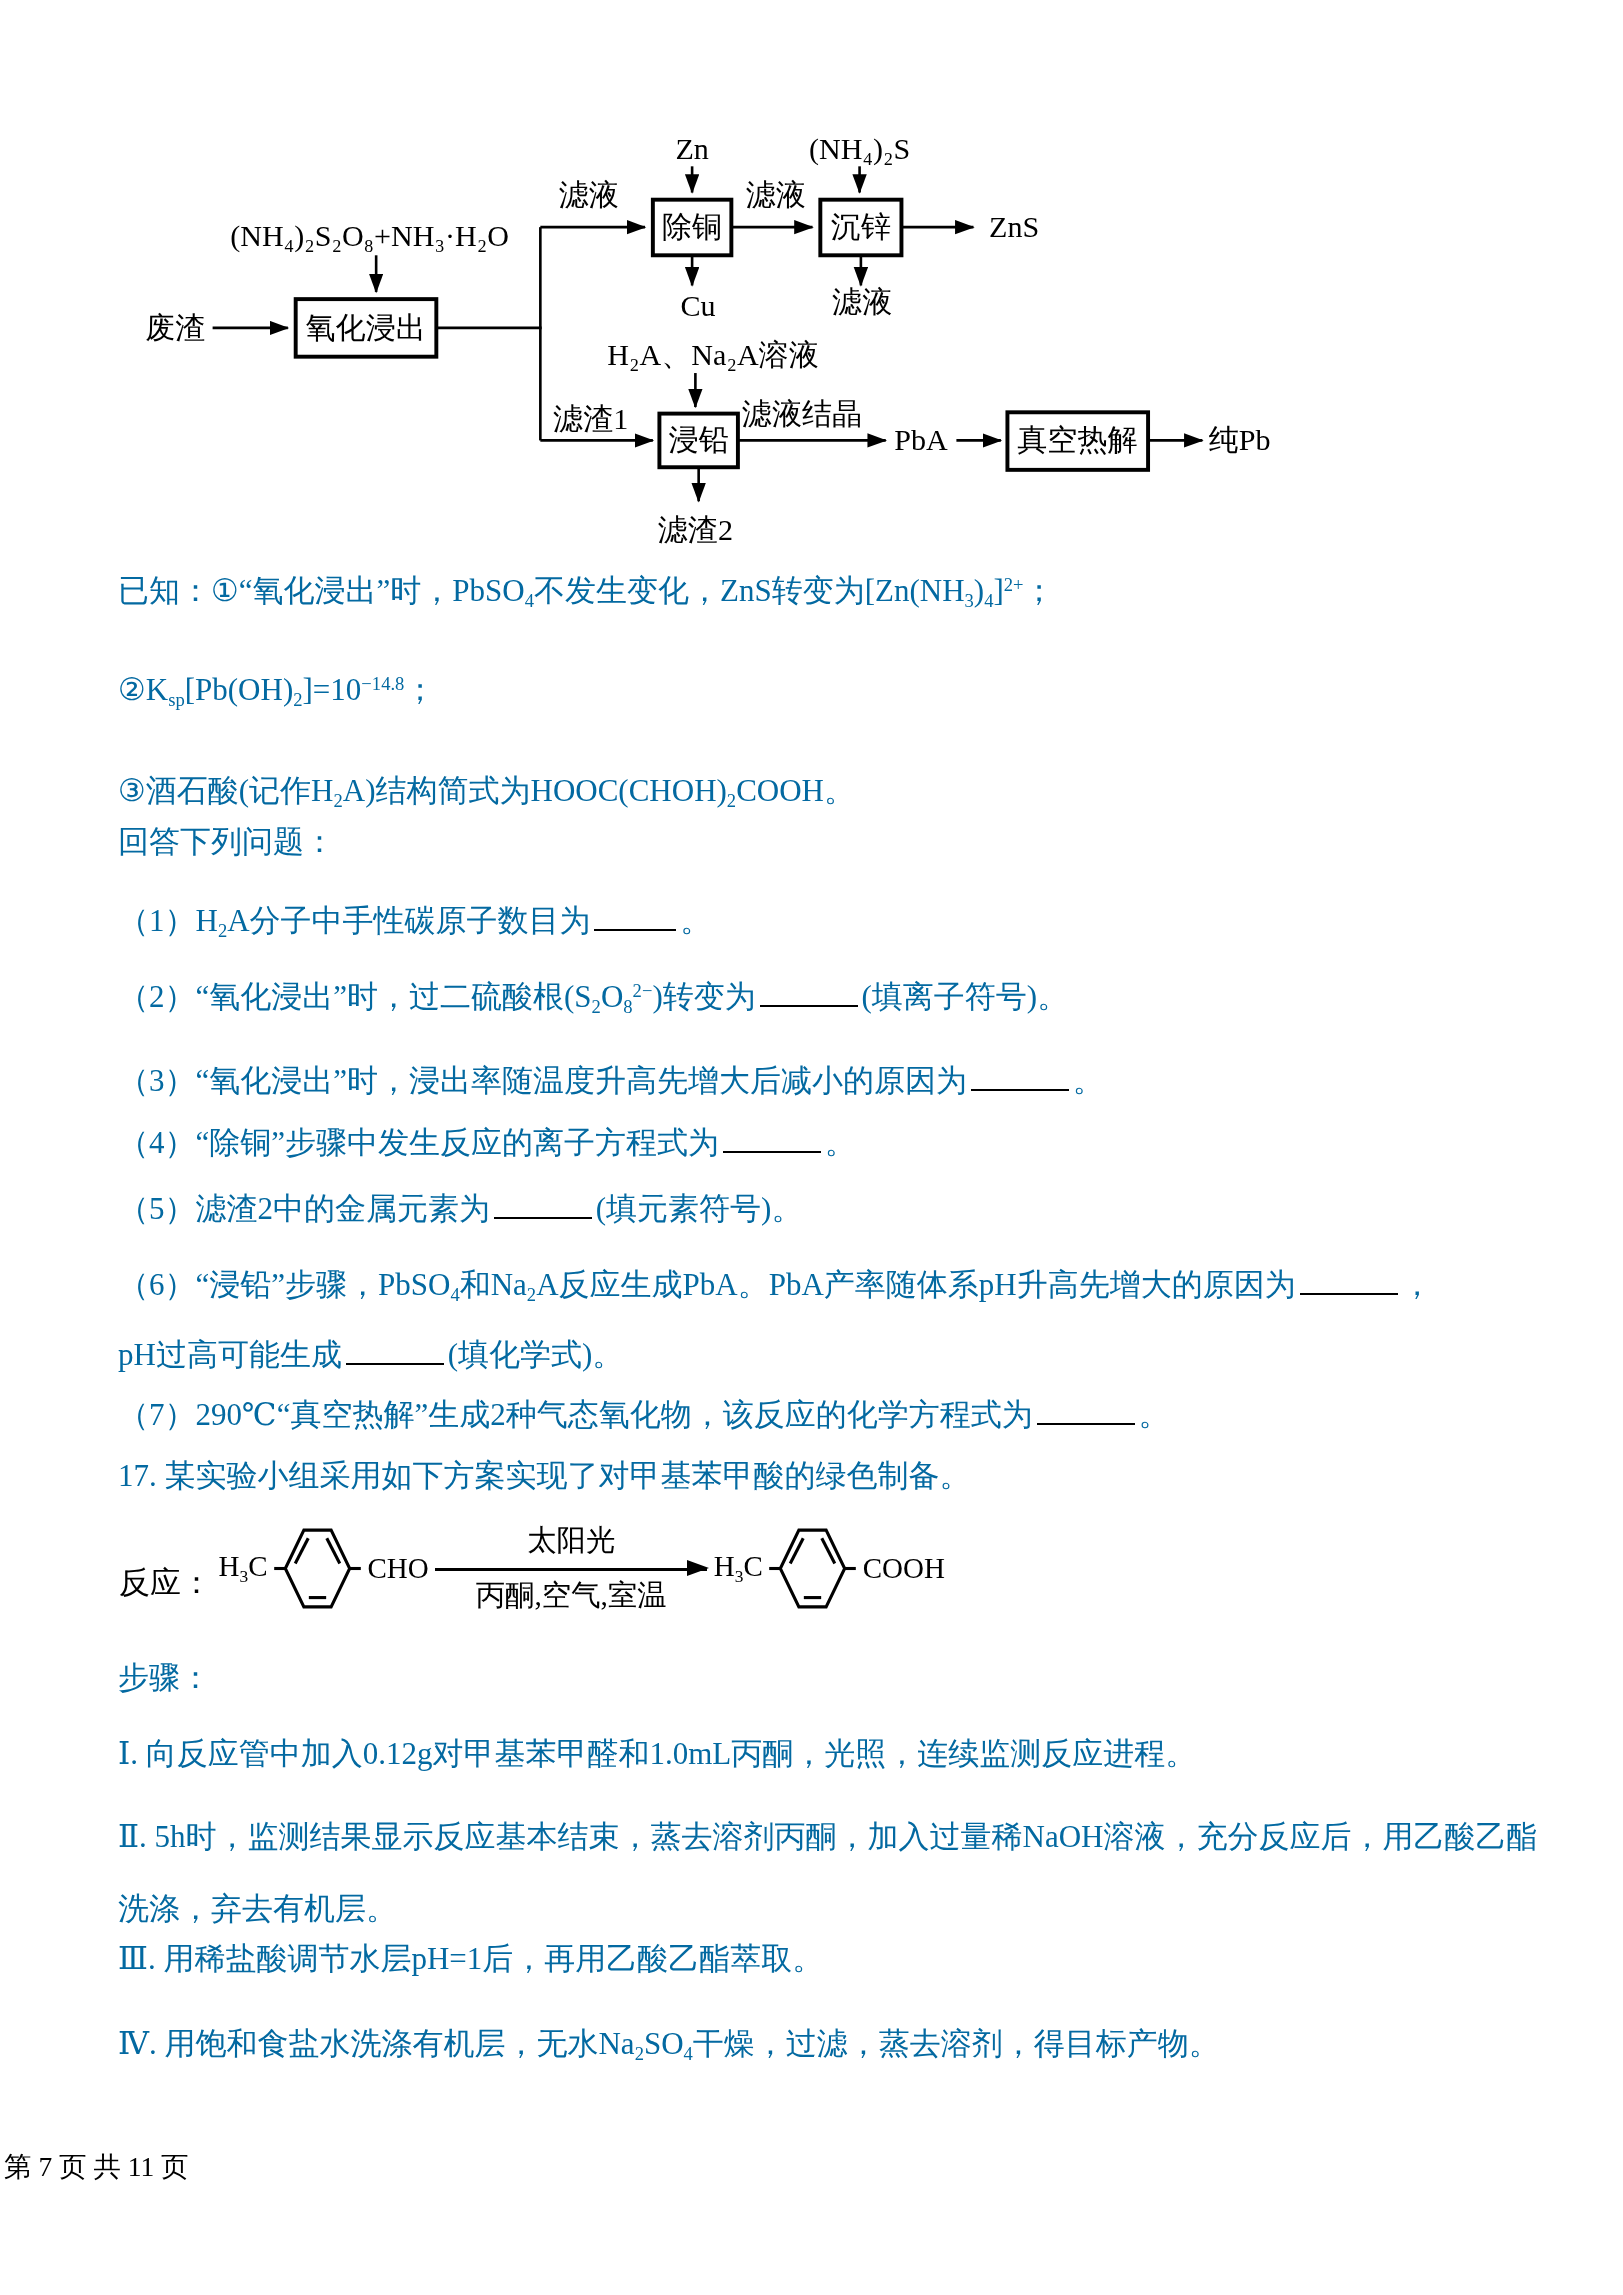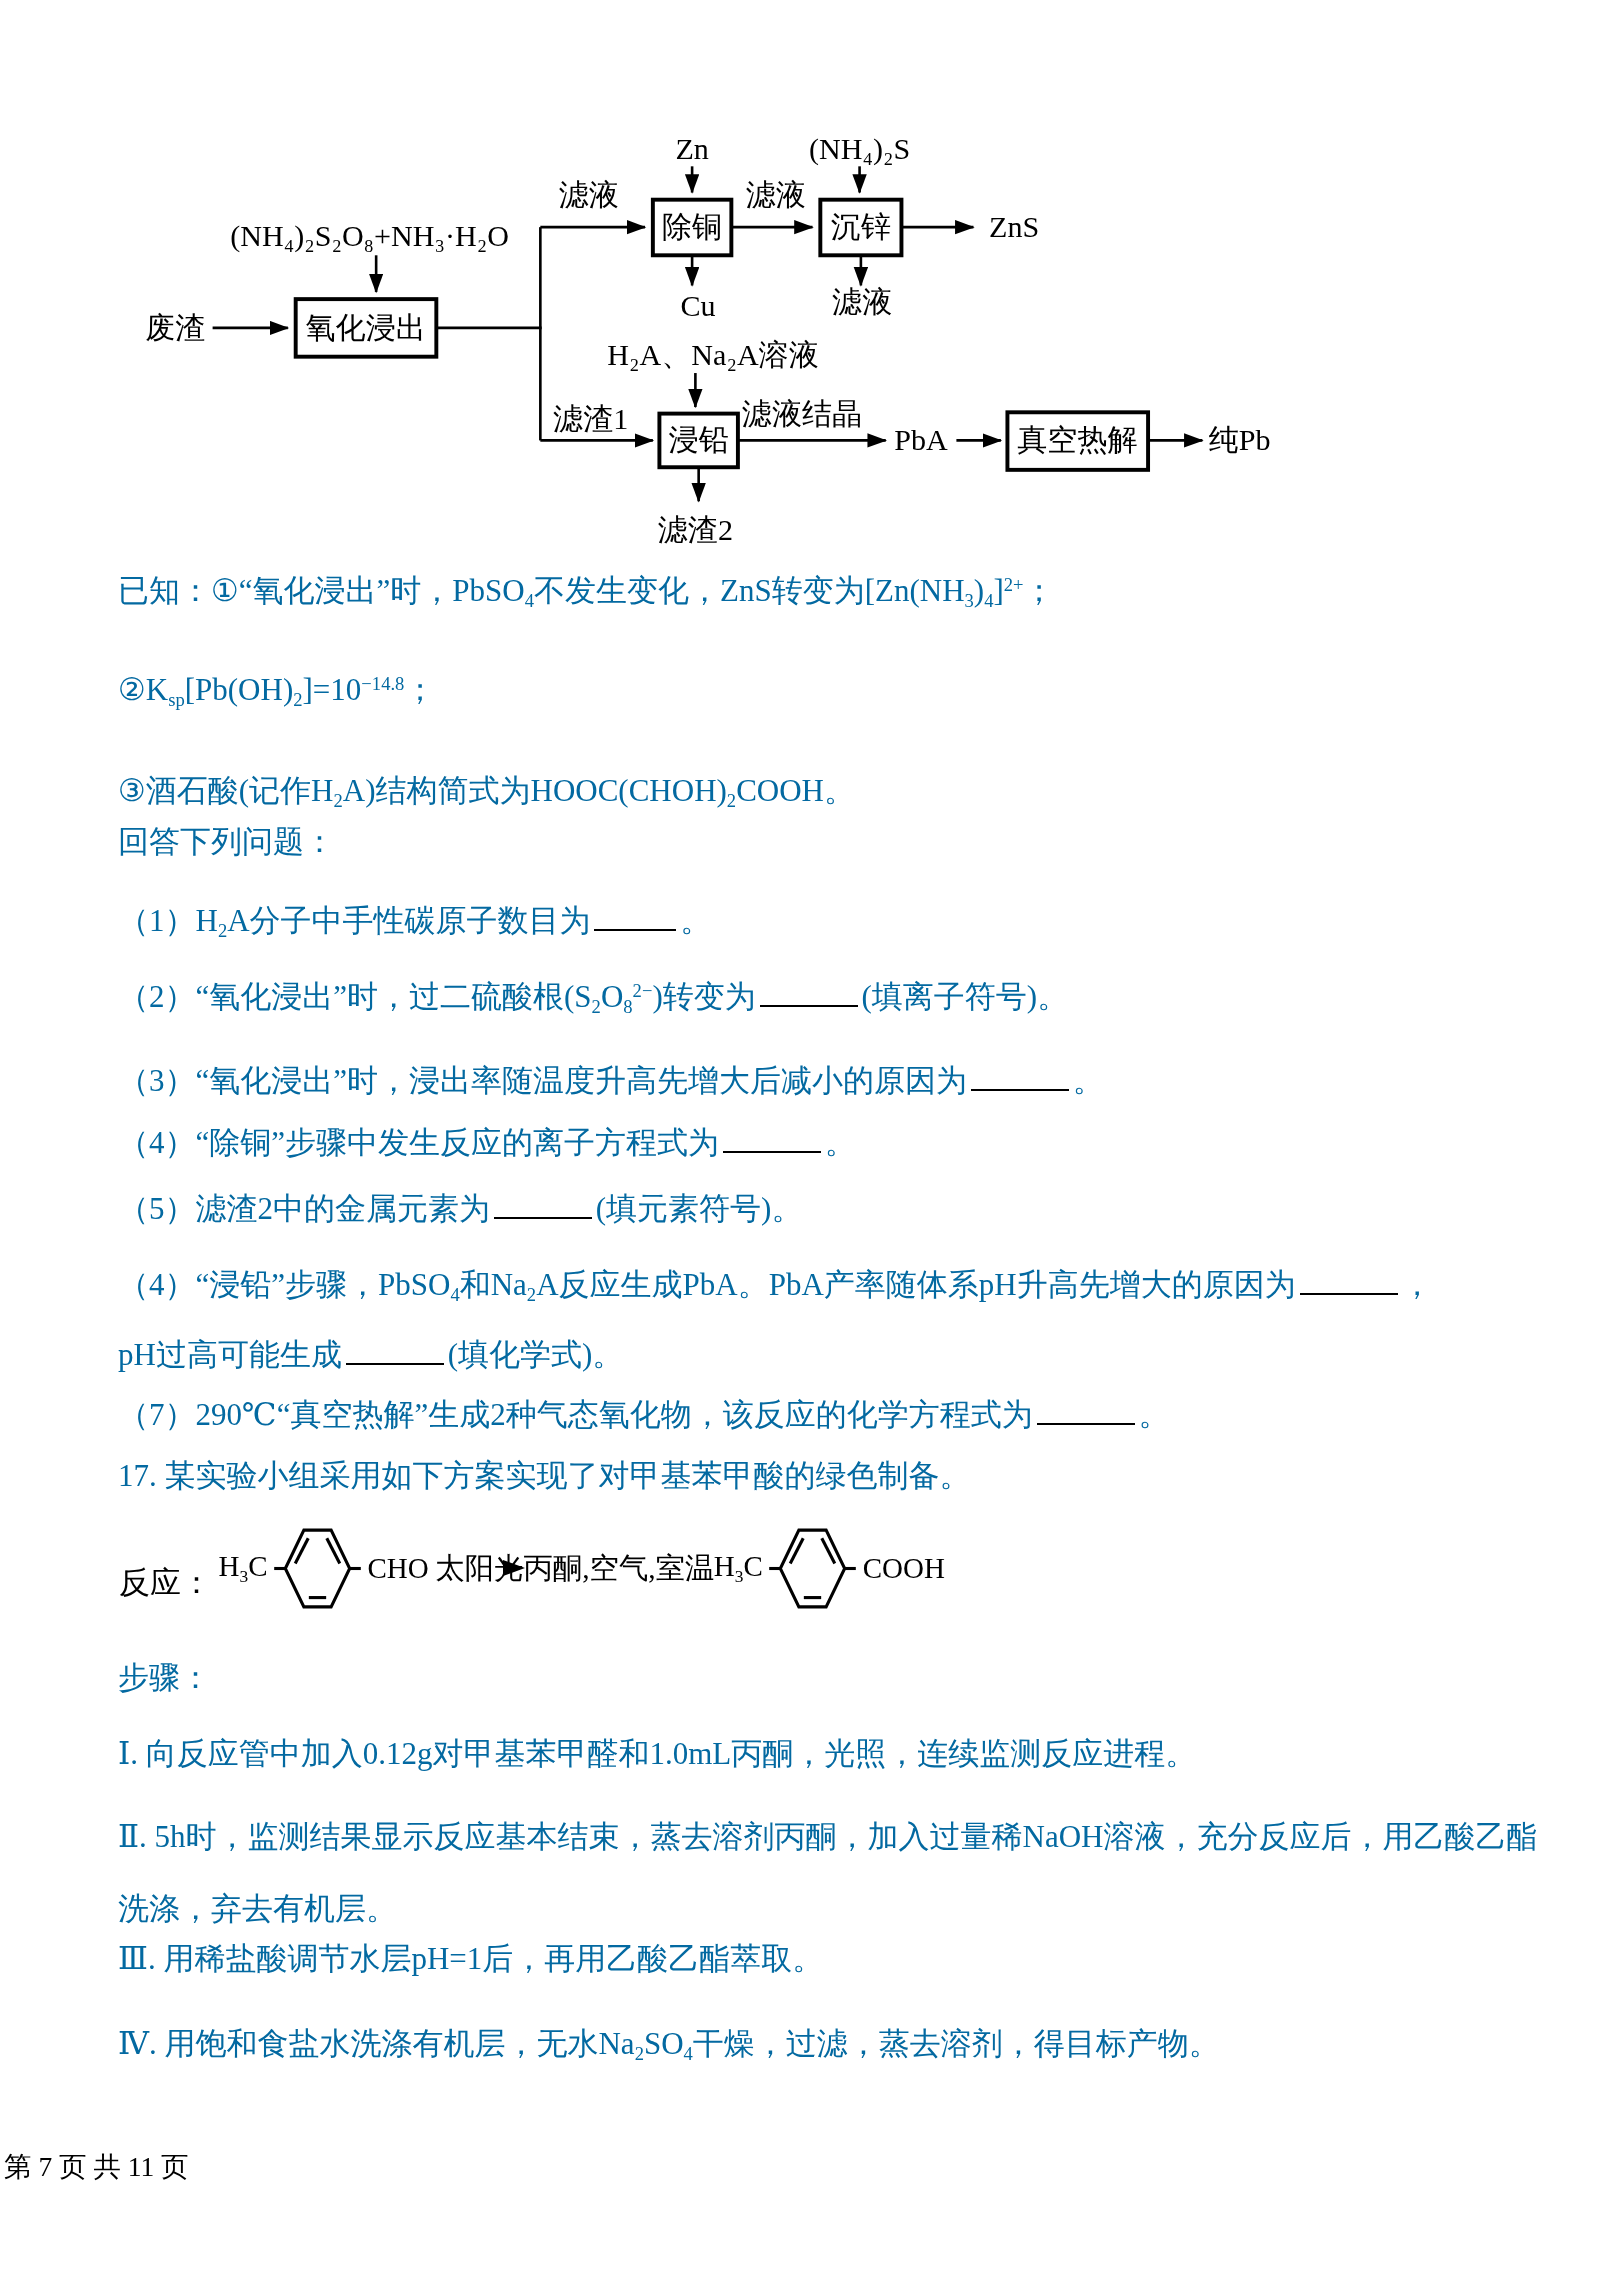--- a/index.html
+++ b/index.html
@@ -16,21 +16,21 @@
   .fc text.as{text-anchor:start;}
   .fc rect{fill:#fff;stroke:#000;stroke-width:6;}
   .fc line{stroke:#000;stroke-width:4;}
   
   .reaction{position:absolute;left:119px;top:1500px;display:flex;align-items:center;gap:6.5px;height:137px;}
   .rxn-label{font-size:31px;margin-top:28px;}
   .formula{font-size:29px;white-space:nowrap;}
   .ring{display:block;}
   .ring polygon{fill:none;stroke:#000;stroke-width:5;}
   .ring line{stroke:#000;stroke-width:5;}
-  .rxn-arrow{position:relative;width:272px;display:flex;flex-direction:row;align-items:center;}
+  .rxn-arrow{position:relative;width:272px;display:flex;flex-direction:column;align-items:center;}
   .rxn-top,.rxn-bottom{font-size:29.4px;white-space:nowrap;}
   .rxn-line{position:relative;width:100%;height:3.3px;background:#000;margin:6.5px 0 5.2px 0;}
   .rxn-head{position:absolute;right:-1.3px;top:-7.2px;width:0;height:0;
             border-left:22px solid #000;border-top:8.5px solid transparent;border-bottom:8.5px solid transparent;}
   .footer{position:absolute;left:4px;top:2149px;width:1623px;font-size:27.5px;}
 </style>
 </head>
 <body>
 
 <div class="page">
@@ -91,21 +91,21 @@
   <div class="line" style="top:572px"><span>已知：①“氧化浸出”时，PbSO</span><sub>4</sub><span>不发生变化，ZnS转变为</span><span>[Zn(NH</span><sub>3</sub><span>)</span><sub>4</sub><span>]</span><sup>2+</sup><span>；</span></div>
   <div class="line" style="top:671px"><span>②K</span><sub>sp</sub><span>[Pb(OH)</span><sub>2</sub><span>]=10</span><sup>−14.8</sup><span>；</span></div>
   <div class="line" style="top:772px"><span>③酒石酸(记作H</span><sub>2</sub><span>A)结构简式为HOOC(CHOH)</span><sub>2</sub><span>COOH。</span></div>
 
   <div class="line" style="top:823px">回答下列问题：</div>
   <div class="line" style="top:900px"><span>（1）H</span><sub>2</sub><span>A分子中手性碳原子数目为</span><span class="blank" style="width: 82px;"></span><span>。</span></div>
   <div class="line" style="top:976px"><span>（2）“氧化浸出”时，过二硫酸根(S</span><sub>2</sub><span>O</span><sub>8</sub><sup>2−</sup><span>)转变为</span><span class="blank" style="width: 98px;"></span><span>(填离子符号)。</span></div>
   <div class="line" style="top:1060px"><span>（3）“氧化浸出”时，浸出率随温度升高先增大后减小的原因为</span><span class="blank" style="width: 98px;"></span><span>。</span></div>
   <div class="line" style="top:1122px"><span>（4）“除铜”步骤中发生反应的离子方程式为</span><span class="blank" style="width: 98px;"></span><span>。</span></div>
   <div class="line" style="top:1188px"><span>（5）滤渣2中的金属元素为</span><span class="blank" style="width: 98px;"></span><span>(填元素符号)。</span></div>
-  <div class="line" style="top:1264px"><span>（4）“浸铅”步骤，PbSO</span><sub>4</sub><span>和Na</span><sub>2</sub><span>A反应生成PbA。PbA产率随体系pH升高先增大的原因为</span><span class="blank" style="width: 98px;"></span><span>，</span></div>
+  <div class="line" style="top:1264px"><span>（6）“浸铅”步骤，PbSO</span><sub>4</sub><span>和Na</span><sub>2</sub><span>A反应生成PbA。PbA产率随体系pH升高先增大的原因为</span><span class="blank" style="width: 98px;"></span><span>，</span></div>
   <div class="line" style="top:1334px"><span>pH过高可能生成</span><span class="blank" style="width: 98px;"></span><span>(填化学式)。</span></div>
   <div class="line" style="top:1394px"><span>（7）290℃“真空热解”生成2种气态氧化物，该反应的化学方程式为</span><span class="blank" style="width: 98px;"></span><span>。</span></div>
 
   <div class="line" style="top:1457px">17. 某实验小组采用如下方案实现了对甲基苯甲酸的绿色制备。</div>
 
   <div class="reaction">
     <span class="rxn-label">反应：</span>
     <span class="formula"><span>H</span><sub>3</sub><span>C</span></span>
     <svg class="ring" width="87" height="99" viewBox="0 0 140 160">
       <line x1="0" y1="80" x2="18" y2="80"></line>

